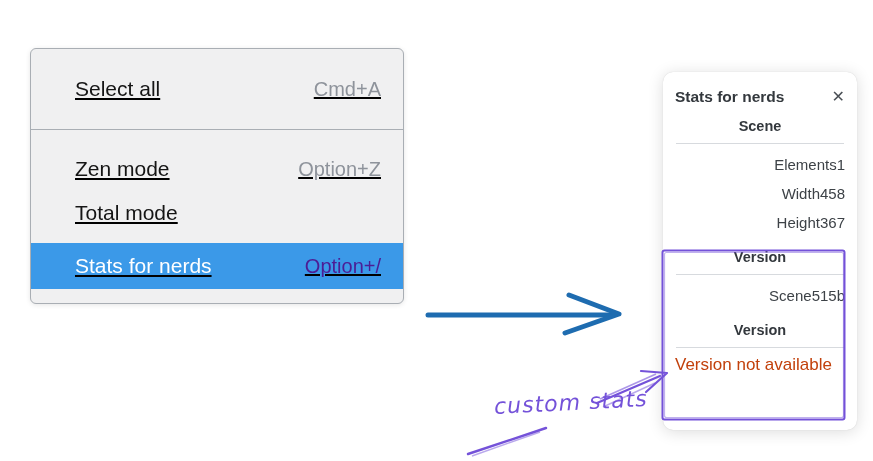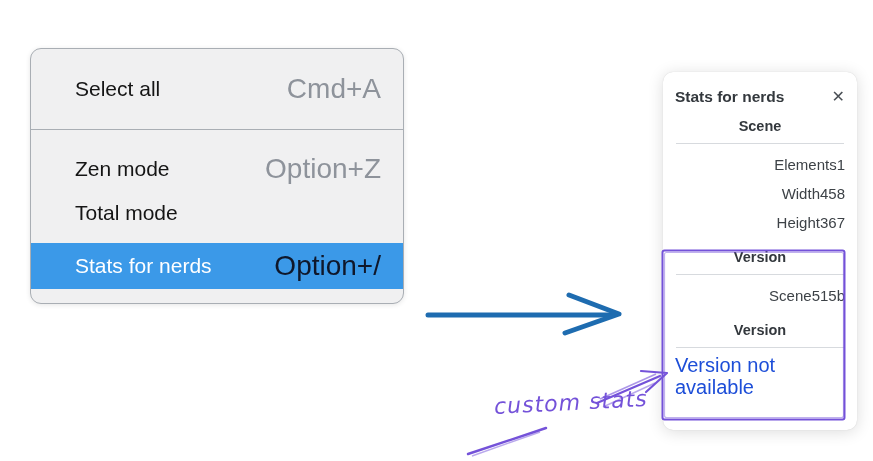--- a/index.html
+++ b/index.html
@@ -15,54 +15,55 @@
     width:873px;height:461px;position:relative;overflow:hidden;
     background:#ffffff;
     font-family:"Liberation Sans",sans-serif;
   }
 
   
   .context-menu{
     position:absolute;left:30px;top:48px;width:374px;
     background:var(--menu-bg);
     border:1px solid var(--menu-border);
-    border-radius:11px;
+    border-radius:6px;
     box-shadow:0 1px 5px rgba(0,0,0,.10);
     overflow:hidden;
     z-index:2;
+    text-decoration:underline;
   }
   .menu-group{padding:18px 0}
   .menu-group.second{padding:17px 0 14px}
   .menu-item{
     height:44px;display:flex;align-items:center;justify-content:space-between;
     padding:0 22px 0 44px;font-size:21px;color:#151515;cursor:default;
   }
-  .menu-item .mi-shortcut{color:#8e939b;font-size:28px}
+  .menu-item .mi-shortcut{color:#8e939b;font-size:20px}
   .menu-item.highlighted{
     background:var(--menu-highlight);color:#ffffff;height:46px;margin-top:8px;
   }
-  .menu-item.highlighted .mi-shortcut{color:#0f172a}
+  .menu-item.highlighted .mi-shortcut{color:#4c1d95}
   .menu-divider{height:1px;background:var(--menu-border)}
 
   
   .stats-panel{
     position:absolute;left:663px;top:72px;width:194px;height:358px;
     background:#ffffff;border-radius:10px;
     box-shadow:0 2px 16px rgba(0,0,0,.14),0 0 1px rgba(0,0,0,.18);
     padding:14px 12px 0;
     font-size:15px;color:#3d4247;
     z-index:2;
   }
   .panel-header{display:flex;align-items:center;justify-content:space-between;margin:2px 0 10px}
   .panel-title{font-weight:bold;font-size:15.5px;color:#33383d;line-height:18px}
   .close-btn{font-size:16px;color:#4a4f55;line-height:1;cursor:pointer}
   .section-header{text-align:center;font-weight:bold;font-size:14.5px;margin-top:12px;color:#33383d;line-height:17px}
   .section-divider{height:1px;background:#d7dade;margin:8px 1px 6px}
   .stat-row{display:flex;justify-content:flex-end;line-height:29px;font-size:15px}
-  .version-note{font-size:20px;line-height:22px;color:#1d4ed8}
+  .version-note{font-size:17px;line-height:22px;color:#c2410c}
 
   
   .overlay{position:absolute;left:0;top:0;z-index:5;pointer-events:none}
   .overlay .blue{stroke:var(--accent-blue)}
   .overlay .purple{stroke:var(--accent-purple)}
   .custom-stats-label{
     position:absolute;left:494px;top:390px;z-index:6;
     color:var(--accent-purple);
     font-family:"DejaVu Sans",cursive;
     font-style:italic;font-size:22px;letter-spacing:1px;

